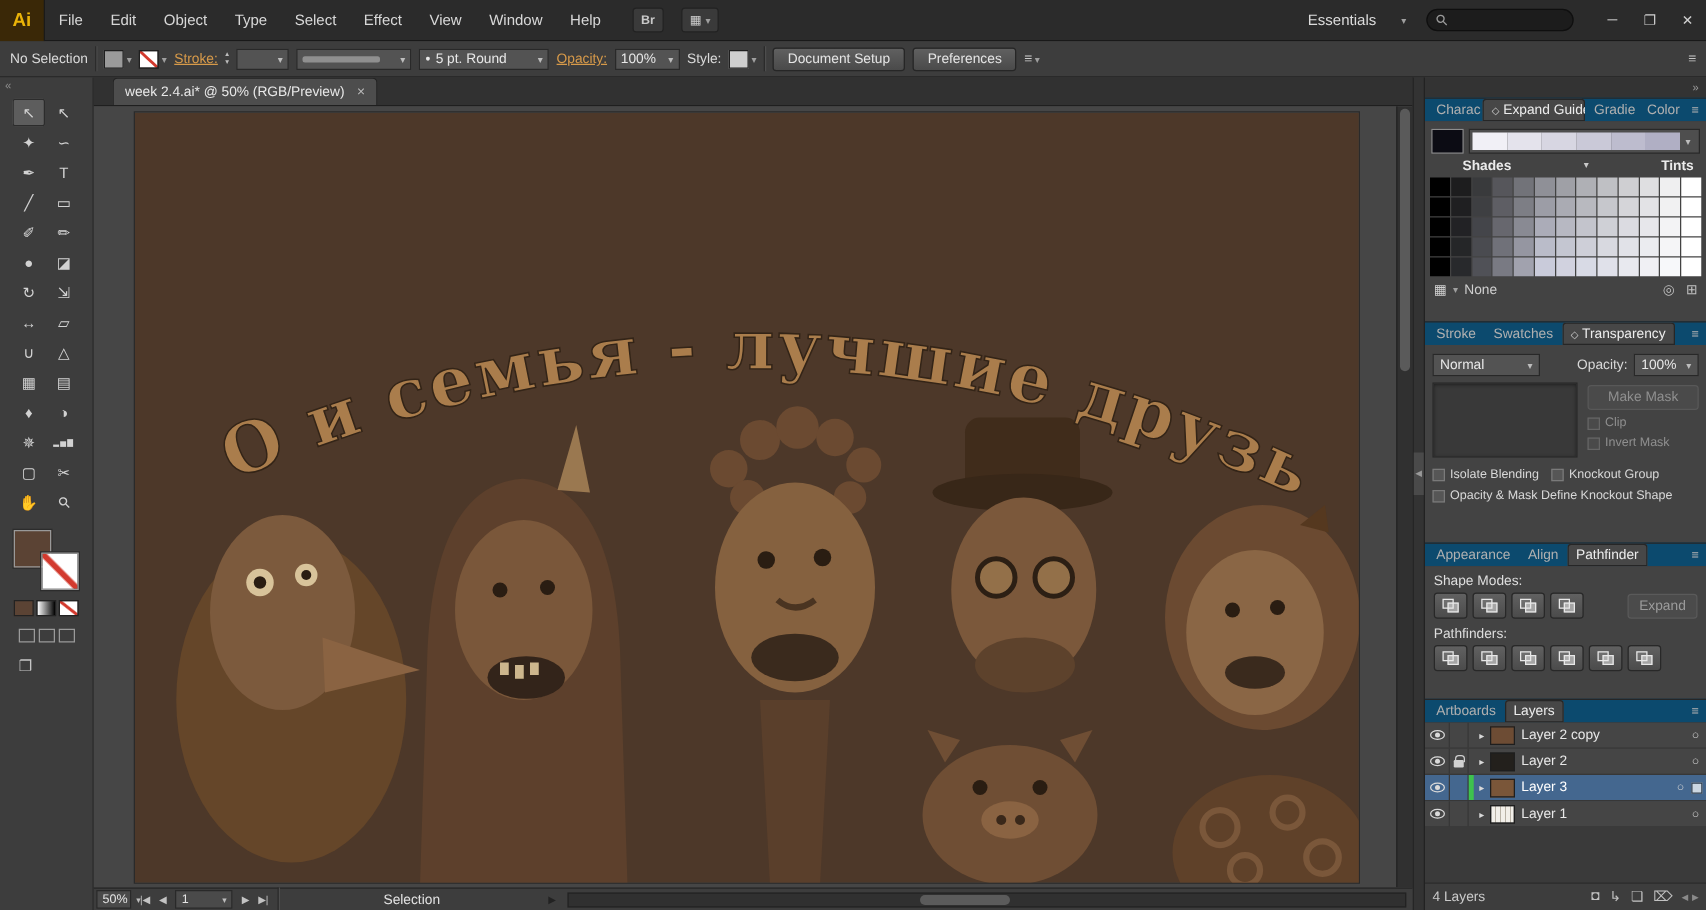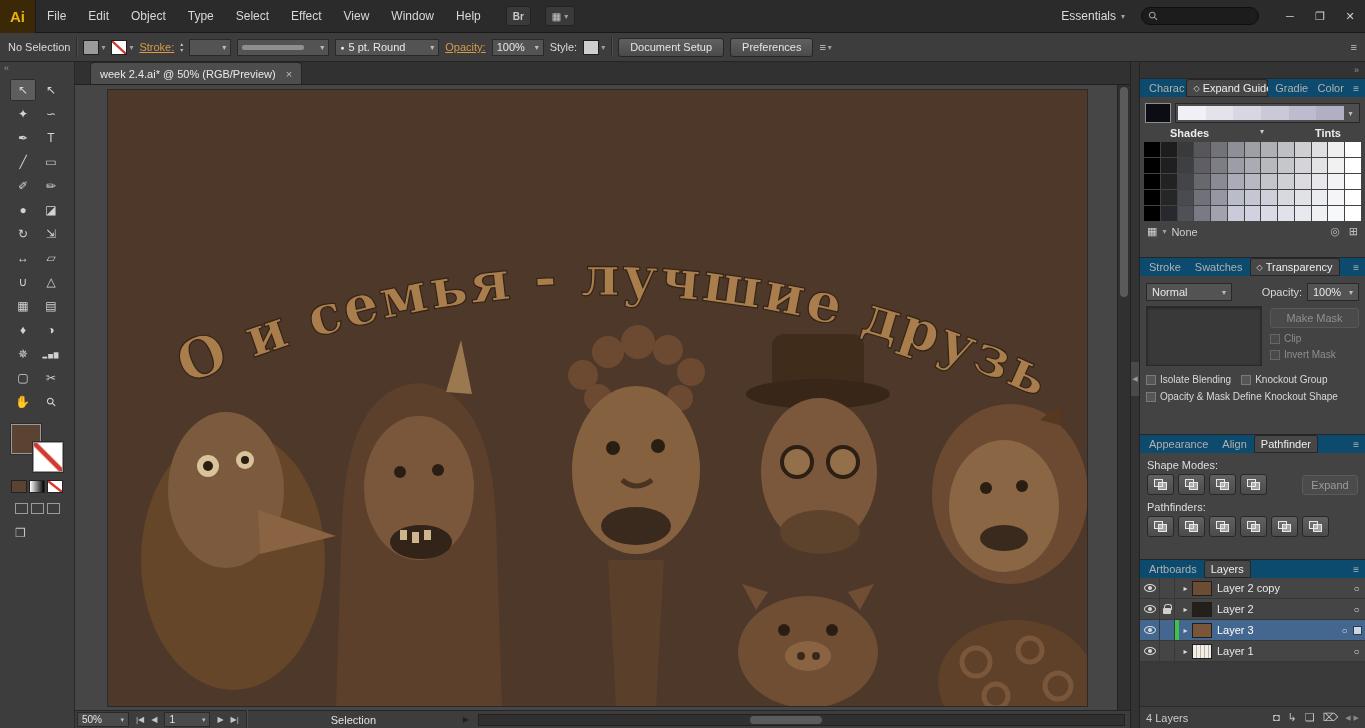--- a/index.html
+++ b/index.html
@@ -6,21 +6,21 @@
 html,body{width:1365px;height:728px;overflow:hidden}
 body{position:relative;background:#454545;font-family:"Liberation Sans",sans-serif;color:#cccccc;font-size:11px;user-select:none}
 
 
 #menubar{position:absolute;left:0;top:0;width:1365px;height:33px;background:#2b2b2b;border-bottom:1px solid #191919;display:flex;align-items:center}
 .logo{width:36px;height:33px;display:flex;align-items:center;justify-content:center;background:#3a2807;color:#eab308;font-weight:bold;font-size:15px;border-right:1px solid #1a1a1a}
 #menu-items{display:flex;height:46px;align-items:center}
 .menu-item{padding:0 11px;font-size:12px;color:#d8d8d8;line-height:33px;cursor:default}
 .mb-btn{height:20px;margin-left:14px;padding:0 6px;display:flex;align-items:center;gap:3px;background:#3a3a3a;border:1px solid #222;border-radius:3px;color:#c9c9c9;font-size:10px}
 .mb-spacer{flex:1}
-.workspace{display:flex;align-items:center;gap:5px;font-size:12px;color:#dcdcdc;margin-right:10px}
+.workspace{display:flex;align-items:center;gap:20px;font-size:12px;color:#dcdcdc;margin-right:10px}
 .mini-arrow{font-size:8px;color:#9f9f9f}
 .searchbox{width:118px;height:18px;background:#1c1c1c;border:1px solid #0f0f0f;border-radius:9px;display:flex;align-items:center;padding:0 7px;margin:0 16px 0 6px}
 .search-glyph{display:inline-block;transform:rotate(-45deg);font-size:12px;color:#9a9a9a;margin-right:4px}
 .searchbox input{flex:1;min-width:0;background:none;border:none;outline:none;color:#ccc;font-size:11px;font-family:inherit}
 .wcs{display:flex;height:33px;align-items:center}
 .wc{width:30px;height:24px;display:flex;align-items:center;justify-content:center;color:#cfcfcf;font-size:11px}
 
 
 #controlbar{position:absolute;left:0;top:33px;width:1365px;height:29px;background:#3d3d3d;border-bottom:1px solid #242424;display:flex;align-items:center;padding:0 8px;gap:6px}
 .cb-label{color:#dadada;white-space:nowrap}
@@ -145,21 +145,21 @@
 .target{width:17px;text-align:center;color:#d5d5d5;font-size:10px;flex:none}
 .selchip{width:9px;height:9px;background:#ccd7e2;border:1px solid #2c3c4e;margin-right:3px;flex:none}
 #layers-footer{height:22px;background:#3d3d3d;border-top:1px solid #2b2b2b;display:flex;align-items:center;padding:0 6px;font-size:11px;color:#cbcbcb}
 #lf-icons{margin-left:auto;display:flex;gap:8px;color:#c2c2c2;font-size:11px}
 .corner-arrows{display:flex;gap:3px;color:#8a8a8a;font-size:7px;margin-left:7px}
 
 
 #statusbar{position:absolute;left:75px;top:710px;width:1055px;height:18px;background:#3d3d3d;border-top:1px solid #262626;display:flex;align-items:center;padding:0 2px}
 .sb-field{height:15px;background:#4a4a4a;border:1px solid #292929;display:flex;align-items:center;padding:0 4px;font-size:10px;color:#e4e4e4;gap:4px}
 .sb-field .arr{font-size:7px;color:#bdbdbd;margin-left:auto;padding-left:3px}
-.sb-zoom{width:52px}
+.sb-zoom{width:28px}
 .sb-art{width:46px}
 .sb-nav{display:flex;align-items:center;gap:7px;margin:0 7px;color:#c3c3c3;font-size:8px;white-space:nowrap}
 .sb-status{width:228px;display:flex;align-items:center;padding-left:84px;color:#e2e2e2;font-size:11px}
 .sb-status .popup{margin-left:auto;margin-right:6px;color:#222;font-size:8px}
 .hscroll{flex:1;height:12px;background:#303030;border:1px solid #222;position:relative;margin:0 3px}
 .hthumb{position:absolute;left:42%;width:72px;top:1px;bottom:1px;background:#5b5b5b;border-radius:5px}
 </style>
 </head>
 <body>
 
@@ -483,21 +483,21 @@
             <span class="strip-seg" style="background: rgb(202, 201, 216);"></span>
             <span class="strip-seg" style="background: rgb(189, 188, 206);"></span>
             <span class="strip-seg" style="background: rgb(176, 175, 196);"></span>
           </span>
           <span class="arr">▾</span>
         </span>
     </div>
     <div class="cg-head">
       <span style="margin-left:20px">Shades</span>
       <span class="mid">▾</span>
-      <span style="margin-right:14px">Tints</span>
+      <span style="">Tints</span>
     </div>
     <div id="cg-grid">
         <div class="cg-cell" style="background: rgb(0, 0, 0);"></div>
         <div class="cg-cell" style="background: rgb(29, 29, 30);"></div>
         <div class="cg-cell" style="background: rgb(57, 58, 60);"></div>
         <div class="cg-cell" style="background: rgb(86, 86, 91);"></div>
         <div class="cg-cell" style="background: rgb(114, 115, 121);"></div>
         <div class="cg-cell" style="background: rgb(143, 144, 151);"></div>
         <div class="cg-cell" style="background: rgb(159, 160, 166);"></div>
         <div class="cg-cell" style="background: rgb(175, 176, 181);"></div>

